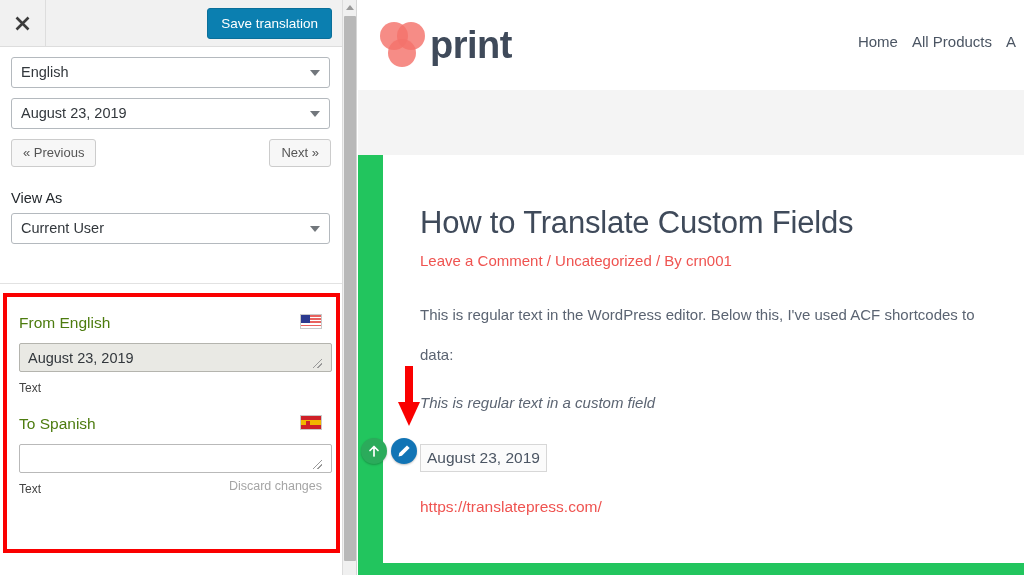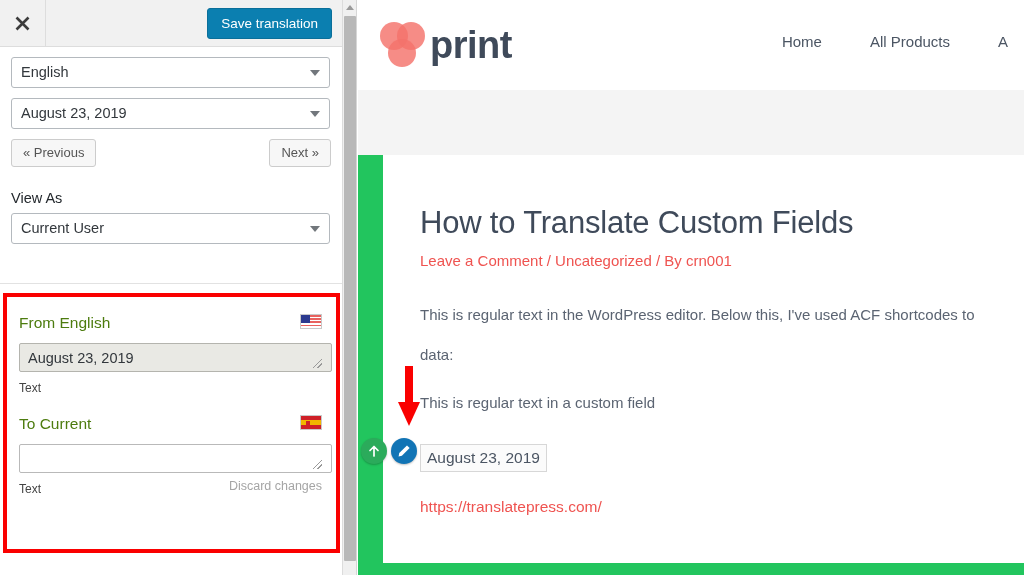--- a/index.html
+++ b/index.html
@@ -268,22 +268,22 @@
     margin-left: 4px;
     font-size: 38px;
     font-weight: bold;
     color: #3f4a5a;
     letter-spacing: -0.5px;
     line-height: 44px;
   }
   .site-nav {
     position: absolute; right: 0; top: 33px;
     display: flex; align-items: flex-start;
-    gap: 48px;
-    padding-right: 16px;
+    gap: 14px;
+    padding-right: 8px;
   }
   .site-nav a {
     font-size: 15px;
     color: #4b5563;
     text-decoration: none;
     white-space: nowrap;
   }
   .site-nav a.clipped { width: 10px; overflow: hidden; display: block; }
 
   .site-banner {
@@ -422,21 +422,21 @@
         <div style="position:relative;">
           <textarea class="tp-textarea readonly" readonly="" style="">August 23, 2019</textarea>
           <span class="resize-grip" style="right:2px; bottom:4px;"></span>
         </div>
 
         <div class="tp-sub-row">
           <span class="tp-sub-left">Text</span>
         </div>
 
         <div class="tp-lang-row" style="margin-top:16px;">
-          <div class="tp-lang-title">To Current</div>
+          <div class="tp-lang-title">To Spanish</div>
           <span class="flag flag-es">
             <span class="top"></span>
               <span class="crest"></span>
               <span class="bot"></span>
           </span>
         </div>
 
         <div style="position:relative;">
           <textarea class="tp-textarea" placeholder="" style=""></textarea>
           <span class="resize-grip" style="right:2px; bottom:4px;"></span>
@@ -481,21 +481,21 @@
     <div class="card-left-rule" style="left:25px; top:155px; width:2px; height:408px;"></div>
 
     <div class="site-card">
       <div class="card-pad">
         <h1 class="post-title">How to Translate Custom Fields</h1>
         <div class="post-meta">Leave a Comment / Uncategorized / By crn001</div>
 
         <p class="post-p">This is regular text in the WordPress editor. Below this, I've used ACF shortcodes to</p>
         <p class="post-p" style="margin-top:-6px;">data:</p>
 
-        <p class="post-p" style="margin-top:18px;">This is regular text in a custom field</p>
+        <p class="post-p" style="margin-top:18px;font-style:italic;">This is regular text in a custom field</p>
 
         <div class="acf-line">
           <span class="editable-box">August 23, 2019</span>
         </div>
 
         <a class="post-link" href="#" style="display:inline-block;margin-top:24px;">https://translatepress.com/</a>
       </div>
     </div>
   </div>
 

